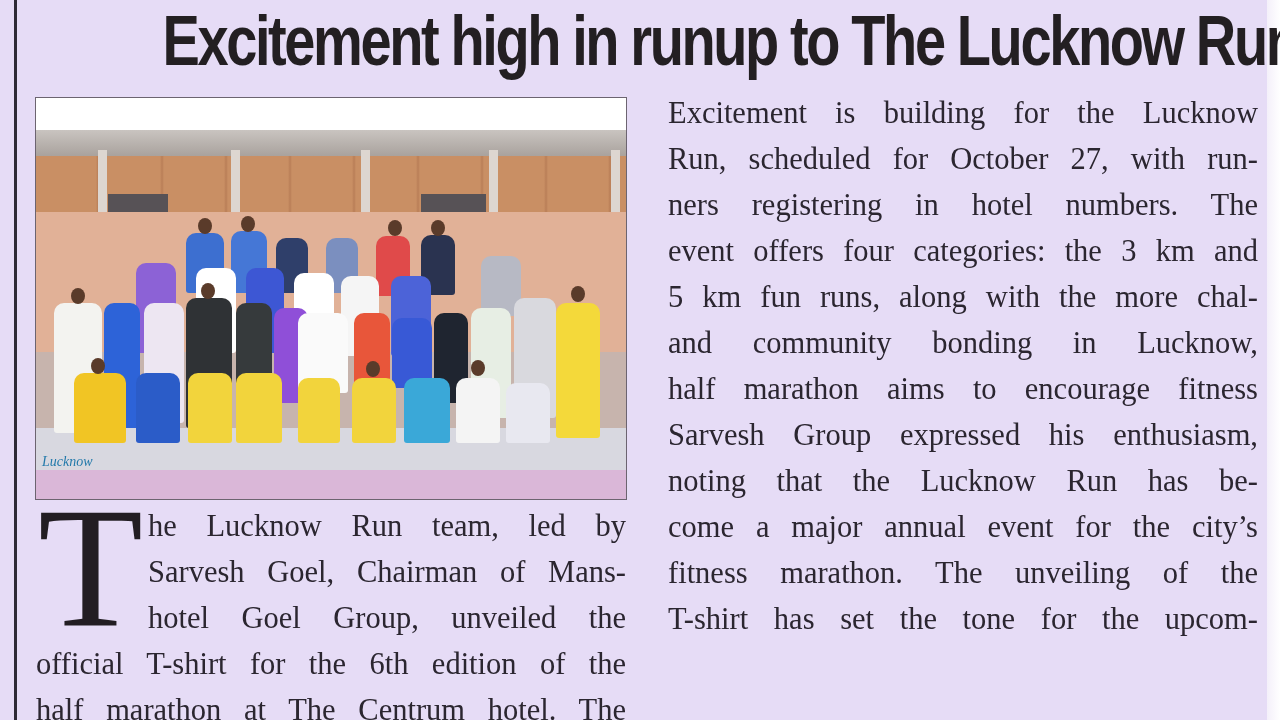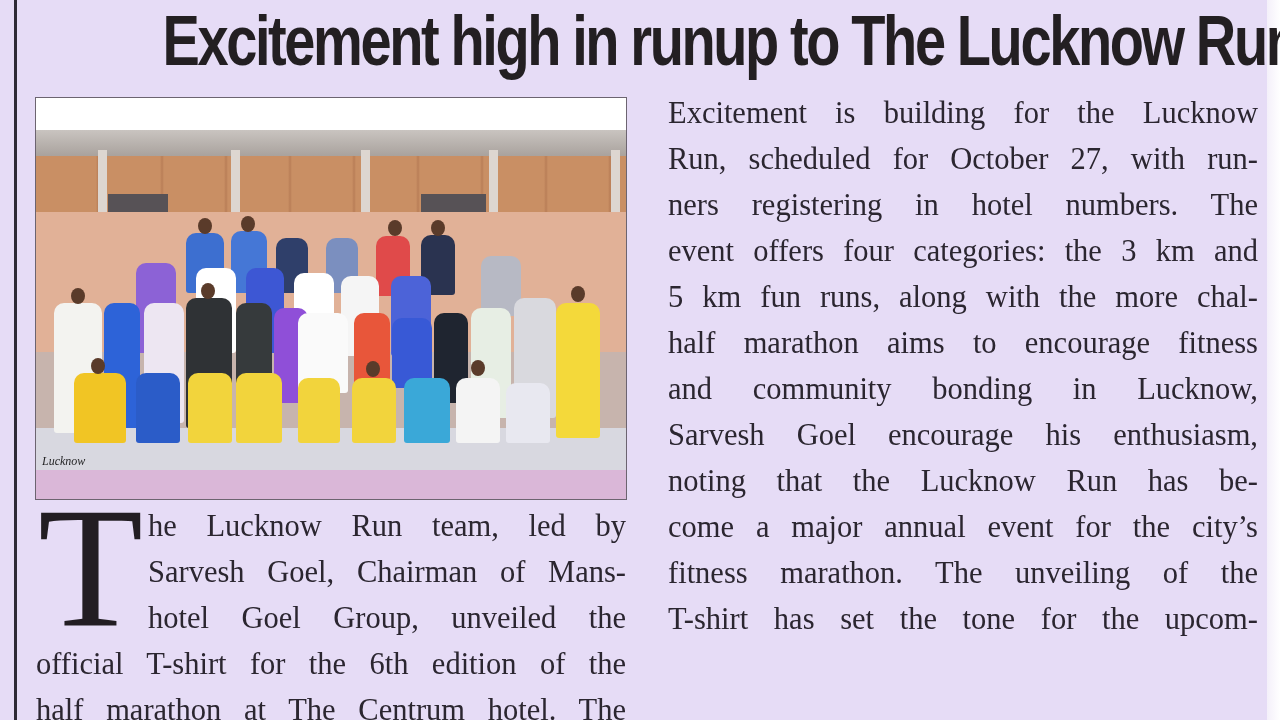--- a/index.html
+++ b/index.html
@@ -37,21 +37,21 @@
   .photo .wall { position:absolute; left:0; top:58px; width:100%; height:56px;
     background:repeating-linear-gradient(90deg,#c98f64 0,#c98f64 60px,#b97e57 62px,#c98f64 64px); }
   .photo .pillar { position:absolute; top:52px; width:9px; height:62px; background:#ddd6d0; }
   .photo .window { position:absolute; top:96px; height:18px; background:#575256; }
   .photo .lowerwall { position:absolute; left:0; top:114px; width:100%; height:140px; background:#e1b197; }
   .photo .step { position:absolute; left:0; top:254px; width:100%; height:76px; background:#c7b4ad; }
   .photo .ground { position:absolute; left:0; top:330px; width:100%; height:42px; background:#d8d8e0; }
   .photo .track { position:absolute; left:0; top:372px; width:100%; height:29px; background:#dab7d8; }
   .person { position:absolute; border-radius:10px 10px 3px 3px; }
   .head { position:absolute; width:14px; height:16px; border-radius:50%; background:#5a3b2a; }
-  .watermark { position:absolute; left:6px; top:356px; font-style:italic; font-size:12px; color:#000000; opacity:.85; }
+  .watermark { position:absolute; left:6px; top:356px; font-style:italic; font-size:14px; color:#0369a1; opacity:.85; }
 
   .col-text {
     position:absolute; color:#2b2630;
     font-size:30.5px; line-height:46px; text-align:justify;
     text-align-last:justify;
   }
   .col-text .line { display:block; height:46px; white-space:nowrap; text-align:justify; text-align-last:justify;font-family:Liberation Serif, serif; }
   .col-text .line.last { text-align-last:left; }
   .right-col { left:668px; top:90px; width:590px; }
   .left-col { left:36px; top:503px; width:590px; }
@@ -148,20 +148,20 @@
   <span class="line">official T-shirt for the 6th edition of the</span>
   <span class="line">half marathon at The Centrum hotel. The</span>
 </div>
 
 <div class="col-text right-col">
   <span class="line">Excitement is building for the Lucknow</span>
   <span class="line">Run, scheduled for October 27, with run-</span>
   <span class="line">ners registering in hotel numbers. The</span>
   <span class="line">event offers four categories: the 3 km and</span>
   <span class="line">5 km fun runs, along with the more chal-</span>
+  <span class="line">and community bonding in Lucknow,</span>
   <span class="line">half marathon aims to encourage fitness</span>
-  <span class="line">and community bonding in Lucknow,</span>
-  <span class="line">Sarvesh Goel encourage his enthusiasm,</span>
+  <span class="line">Sarvesh Group expressed his enthusiasm,</span>
   <span class="line">noting that the Lucknow Run has be-</span>
   <span class="line">come a major annual event for the city’s</span>
   <span class="line">fitness marathon. The unveiling of the</span>
   <span class="line">T-shirt has set the tone for the upcom-</span>
 </div>
 
 </body></html>

